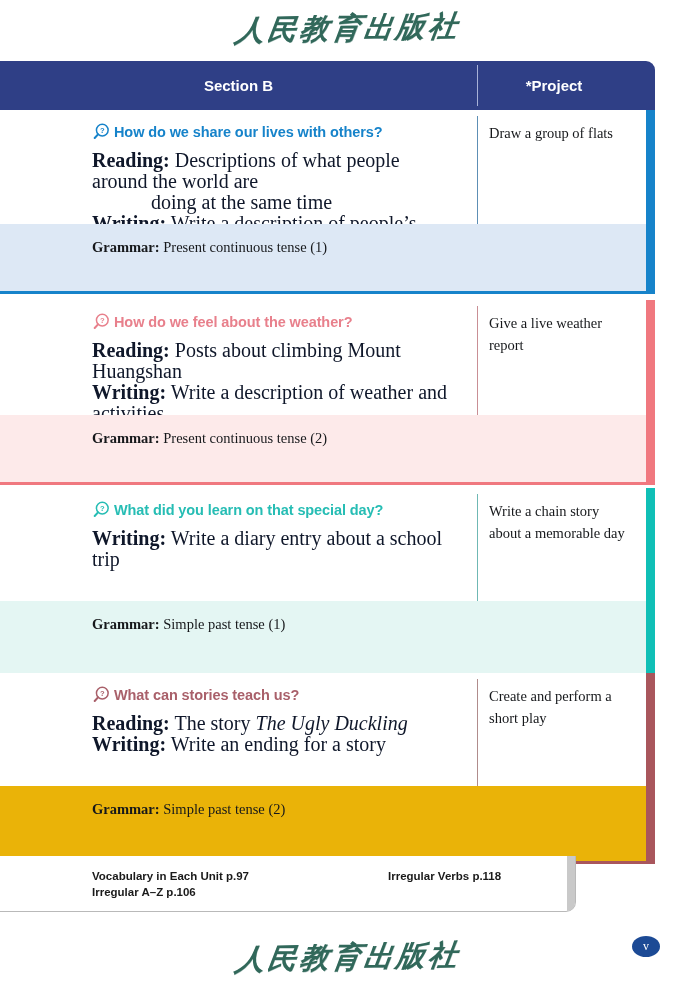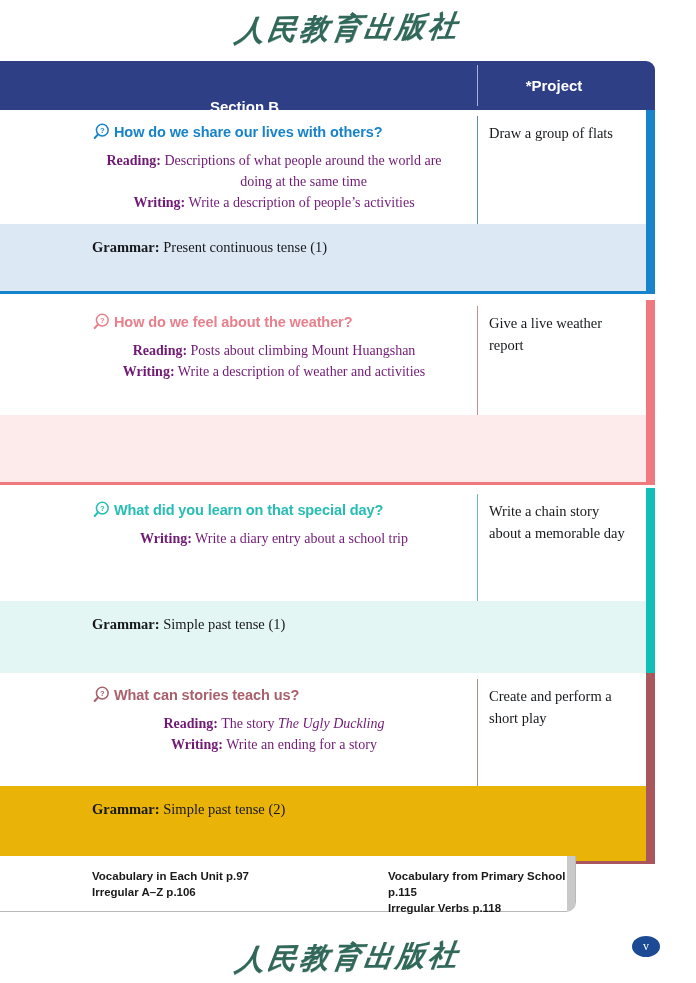--- a/index.html
+++ b/index.html
@@ -53,21 +53,21 @@
     position: absolute;
     top: 0;
     height: 49px;
     line-height: 49px;
     color: #ffffff;
     font-family: "Liberation Sans", sans-serif;
     font-weight: bold;
     font-size: 15px;
     text-align: center;
   }
-  .header-section-b { left: 6px; width: 477px; margin-top: 21px; }
+  .header-section-b { left: 0; width: 477px; }
   .header-project   { left: 477px; width: 154px; }
   .header-divider {
     position: absolute;
     left: 477px;
     top: 4px;
     width: 1px;
     height: 41px;
     background: #a8b2d8;
   }
 
@@ -129,24 +129,23 @@
   .q-icon {
     display: inline-block;
     vertical-align: -4px;
     width: 19px;
     height: 19px;
     margin-right: 3px;
   }
   .rw-block {
     margin-top: 9px;
     font-family: "Liberation Serif", serif;
-    font-size: 14px;
+    font-size: 20px;
     line-height: 21px;
-    color: #701a75;
-    text-align: center;
+    color: #0f172a;
   }
   .rw-line { display: block; }
   .rw-label {
     font-weight: bold;
     font-family: "Liberation Serif", serif;
   }
   .rw-cont {
     display: block;
     padding-left: 59px;
   }
@@ -290,20 +289,21 @@
           <div class="rw-block">
             <span class="rw-line"><span class="rw-label">Reading:</span> <span>Posts about climbing Mount Huangshan</span></span>
             <span class="rw-line"><span class="rw-label">Writing:</span> <span>Write a description of weather and  activities</span></span>
           </div>
         </div>
         <div class="sec-right"><span>Give a live weather report</span></div>
       </div>
       <div class="unit-grammar" style="height:70px;background:#fdeaea">
         <div class="unit-accent" style="background:#f0787f"></div>
         <div class="unit-underline" style="background:#f0787f"></div>
+        <div class="grammar-text"><b>Grammar:</b> <span>Present continuous tense (2)</span></div>
       </div>
     </div>
     <div class="unit" style="top: 488px; height: 191px;">
       <div class="unit-top" style="height:113px">
         <div class="unit-accent" style="background:#10bfb6"></div>
         <div class="col-divider" style="height:107px;background:#6fb8b4"></div>
         <div class="sec-left">
           <span class="unit-title" style="color:#26bdb4"><span class="q-icon"><svg viewBox="0 0 24 24" width="19" height="19">
                 <circle cx="13" cy="10.2" r="7.4" fill="none" stroke="#26bdb4" stroke-width="1.9"></circle>
                 <path d="M7.6 15.6 L3.4 20.2" stroke="#26bdb4" stroke-width="2.6" stroke-linecap="round" fill="none"></path>
@@ -353,24 +353,20 @@
       <span>Vocabulary  in Each Unit</span>
       <span class="vocab-page">p.97</span>
     </div>
     <div>
       <span>Irregular  A–Z</span>
       <span class="vocab-page">p.106</span>
     </div>
   </div>
   <div class="vocab-col vocab-col-2">
     <div>
-      <span>Vocabulary from Primary School</span>
-      <span class="vocab-page">p.115</span>
-    </div>
-    <div>
       <span>Irregular Verbs</span>
       <span class="vocab-page">p.118</span>
     </div>
   </div>
 </div>
 
 <div class="logo-bottom">
   <span class="logo-glyphs">人民教育出版社</span>
 </div>
 <div class="page-badge">v</div>

